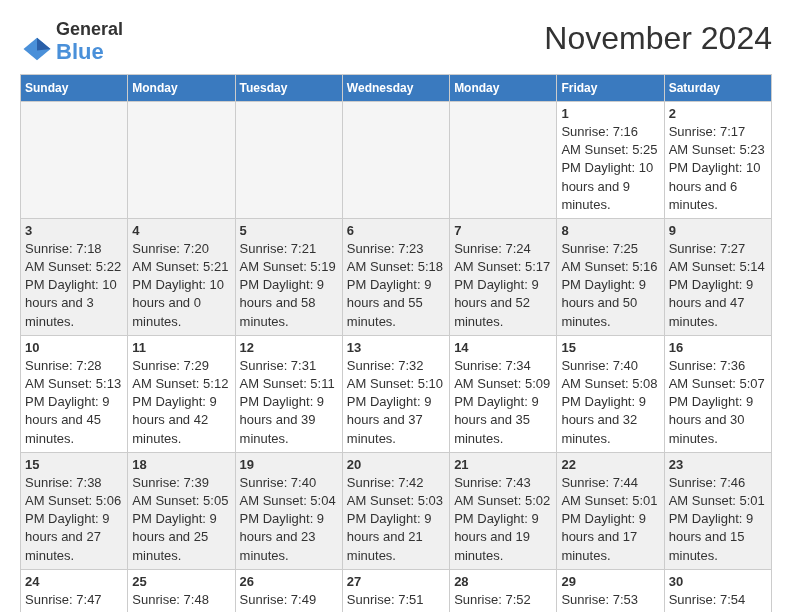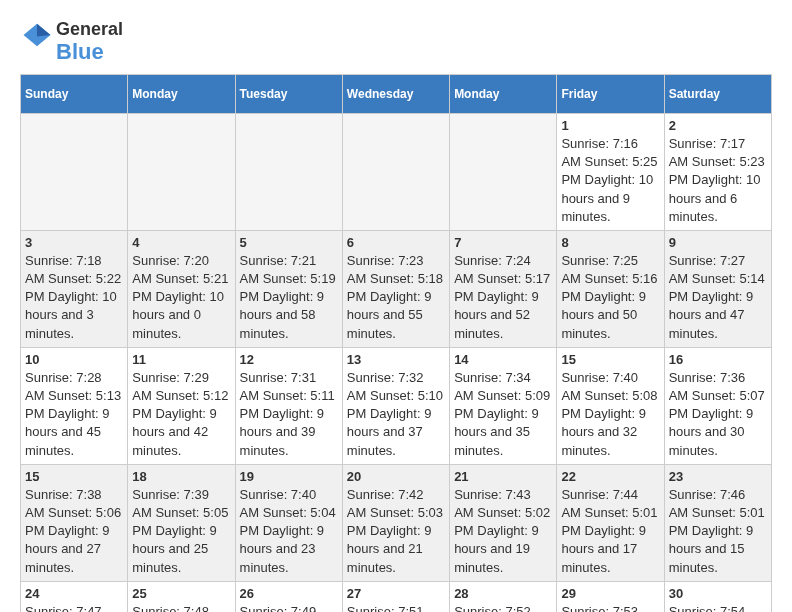--- a/index.html
+++ b/index.html
@@ -11,21 +11,21 @@
       padding: 20px;
     }
     .header {
       display: flex;
       justify-content: space-between;
       align-items: flex-start;
       margin-bottom: 10px;
     }
     .logo {
       display: flex;
-      align-items: flex-start;
+      align-items: flex-end;
     }
     .logo-icon {
       width: 30px;
       height: 30px;
       margin-left: 2px;
     }
     .title-block {
       text-align: right;
     }
     .month-title {
@@ -40,21 +40,21 @@
     table {
       width: 100%;
       border-collapse: collapse;
       table-layout: fixed;
     }
     th {
       background-color: #3a7abf;
       color: #fff;
       font-size: 12px;
       font-weight: bold;
-      padding: 12px 4px;
+      padding: 6px 4px;
       text-align: left;
       border: 1px solid #ccc;
     }
     td {
       border: 1px solid #ccc;
       vertical-align: top;
       padding: 4px 4px;
       font-size: 10px;
       color: #333;
       height: 90px;
@@ -90,20 +90,21 @@
     <div style="margin-left:4px;">
       <div style="font-size:18px; font-weight:bold; color:#333; line-height:1.1;">
         <span style="color:#333;">General</span>
       </div>
       <div style="font-size:22px; font-weight:bold; color:#4a90d9; line-height:1.1;">
         <span>Blue</span>
       </div>
     </div>
   </div>
   <div class="title-block">
+    <div class="month-title">November 2024</div>
   </div>
 </div>
 
 <table>
   <thead>
     <tr>
     <th>Sunday</th>
         <th>Monday</th>
         <th>Tuesday</th>
         <th>Wednesday</th>

